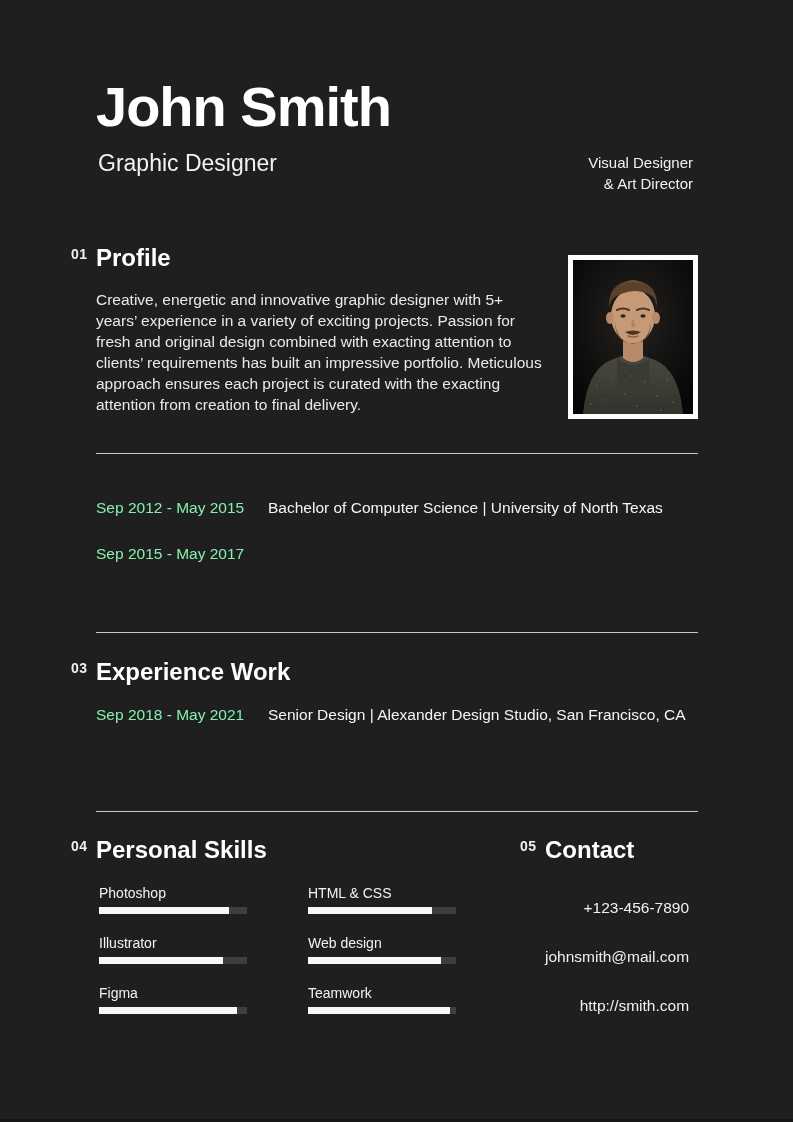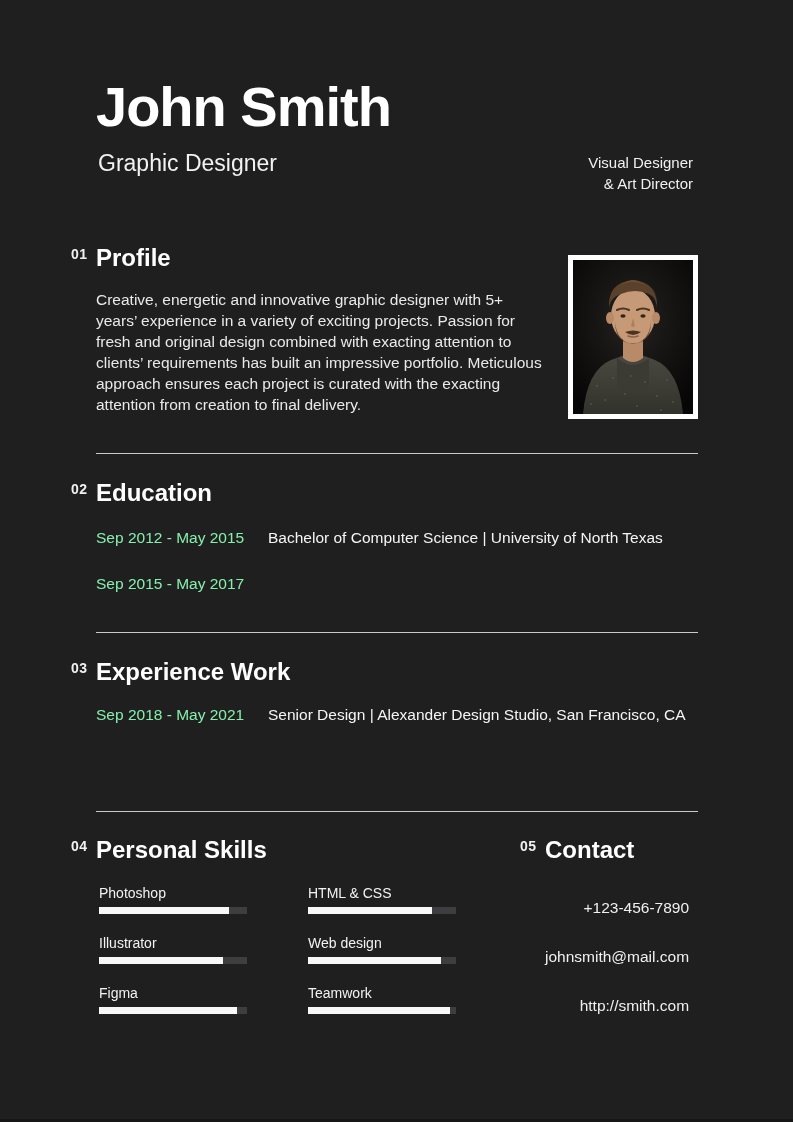--- a/index.html
+++ b/index.html
@@ -202,24 +202,20 @@
       <path d="M42 62 Q44 82 60 84 Q76 82 78 62 Q78 76 70 81 Q60 86 50 81 Q42 76 42 62 Z" fill="#57402a" opacity="0.85"></path>
       <path d="M52 72 Q60 69 68 72 Q64 75 60 75 Q56 75 52 72 Z" fill="#4a3522"></path>
 
       <path d="M55 76 Q60 78 65 76" stroke="#8c5f48" stroke-width="1.6" fill="none" stroke-linecap="round"></path>
     </svg>
   </div>
 
   <hr class="divider" style="top:453px;">
 
   <div class="section" style="top:478px;">
-    <div class="section-heading">
-      <span class="section-number">02</span>
-      <span>Education</span>
-    </div>
     <div class="rows">
       <div class="row">
         <span class="row-dates">Sep 2012 - May 2015</span>
         <span class="row-desc">Bachelor of Computer Science | University of North Texas</span>
       </div>
       <div class="row">
         <span class="row-dates">Sep 2015 - May 2017</span>
       </div>
     </div>
   </div>

